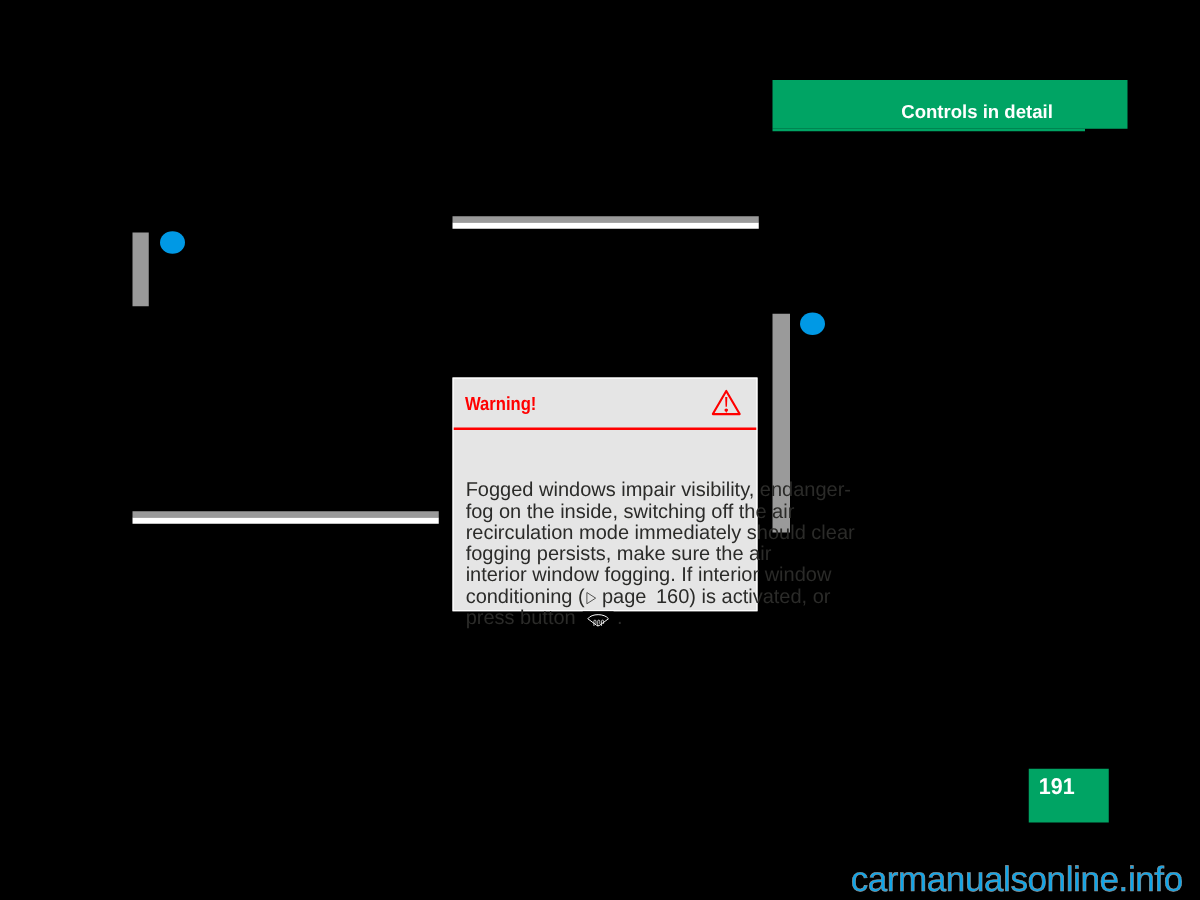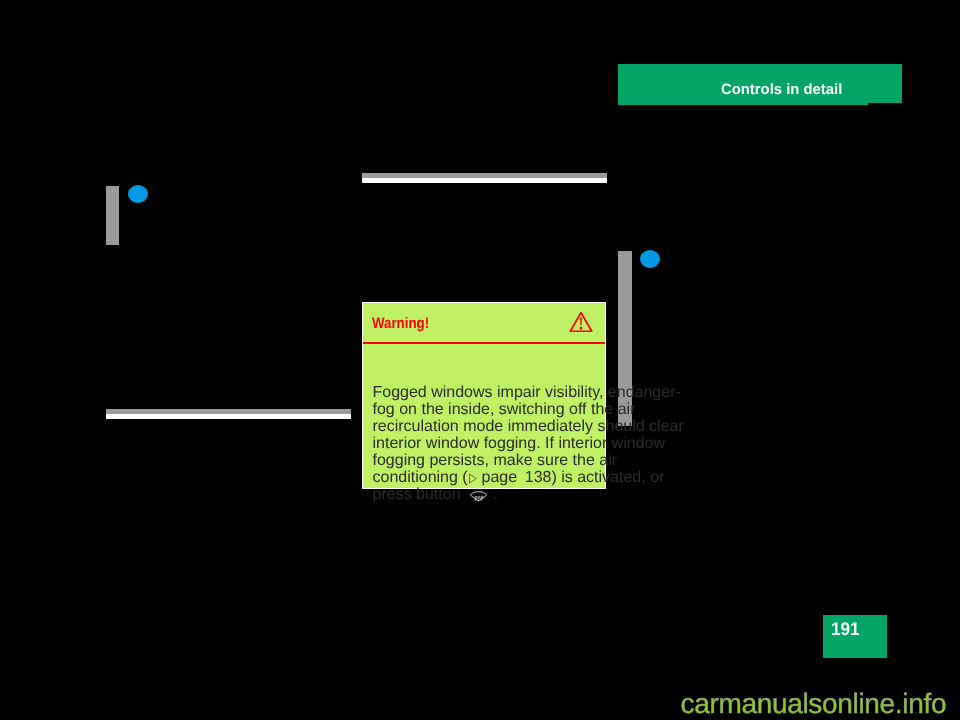--- a/index.html
+++ b/index.html
@@ -50,21 +50,21 @@
   
   .hrule { position:absolute; height:10px; }
   .hrule .bar-gray  { height:5px; background:#9a9a9a; }
   .hrule .bar-white { height:5px; background:#ffffff; }
   .hrule-right { left:362px; top:173px; width:245px; }
   .hrule-left  { left:106px; top:409px; width:245px; }
 
   
   .warning-box {
     position:absolute; left:362px; top:302px; width:244px; height:187px;
-    background:#bef264;
+    background:#e5e5e5;
     border:1px solid #ffffff;
     box-sizing:border-box;
   }
   .warning-head {
     position:relative; height:39px;
     display:flex; align-items:center;
   }
   .warning-title {
     color:#ff0000; font-size:15.2px; font-weight:bold;
     position:absolute; left:9px; top:13px;
@@ -99,21 +99,21 @@
   .page-number {
     color:#ffffff; font-size:18.3px; font-weight:bold;
     position:absolute; left:7.6px; top:4.6px;
     transform:scaleX(0.94); transform-origin:left top; opacity:0.999;
     line-height:1;
   }
 
   
   .watermark {
     position:absolute; left:680.5px; top:689.5px;
-    color:#84cc16; font-size:28px; letter-spacing:-0.32px;
+    color:#0ea5e9; font-size:28px; letter-spacing:-0.32px;
     white-space:nowrap; line-height:1;
     -webkit-text-stroke:0.45px #9a9a9a;
   }
 </style>
 </head>
 <body>
 
 <div class="page">
 
   <div class="section-header">
@@ -147,25 +147,25 @@
           <ellipse cx="24" cy="34" rx="2.9" ry="2.6" fill="#ff0000"></ellipse>
           <path d="M23 34 L25 34 L24.5 38.4 L23.5 38.4 Z" fill="#ff0000"></path>
         </svg>
       </span>
     </div>
     <div class="warning-divider"></div>
     <div class="warning-body">
       <div class="wline">Fogged windows impair visibility, endanger-</div>
       <div class="wline">fog on the inside, switching off the air</div>
       <div class="wline">recirculation mode immediately should clear</div>
+      <div class="wline">fogging persists, make sure the air</div>
       <div class="wline">interior window fogging. If interior window</div>
-      <div class="wline">fogging persists, make sure the air</div>
       <div class="wline"><span>conditioning (</span><span class="ref-tri"><svg viewBox="0 0 40 44" width="10" height="11" aria-hidden="true">
             <path d="M6 4 L34 22 L6 40 Z" fill="none" stroke="#3a3a38" stroke-width="2.7" stroke-linejoin="miter"></path>
-          </svg></span><span> page  138) is activated, or</span></div>
+          </svg></span><span> page  160) is activated, or</span></div>
       <div class="wline"><span>press button </span><span class="btn-glyph"><svg viewBox="0 0 100 56" width="25" height="14" aria-hidden="true">
             <rect x="0" y="0" width="100" height="56" fill="#000000"></rect>
             <path d="M17 24 C29 6.5 71 6.5 83 24 L55.5 44.5 C52.2 47 47.8 47 44.5 44.5 Z" fill="none" stroke="#ffffff" stroke-width="3.1" stroke-linejoin="round"></path>
             <path d="M36.5 47 L36.5 31.5 q0 -3.1 3.3 -3.1 q3.3 0 3.3 3.1 L43.1 40.5" fill="none" stroke="#ffffff" stroke-width="2.4"></path>
             <path d="M48.7 48 L48.7 31.5 q0 -3.1 3.3 -3.1 q3.3 0 3.3 3.1 L55.3 40.5" fill="none" stroke="#ffffff" stroke-width="2.4"></path>
             <path d="M60.9 47 L60.9 31.5 q0 -3.1 3.3 -3.1 q3.3 0 3.3 3.1 L67.5 40.5" fill="none" stroke="#ffffff" stroke-width="2.4"></path>
           </svg></span><span>.</span></div>
     </div>
   </div>
 

